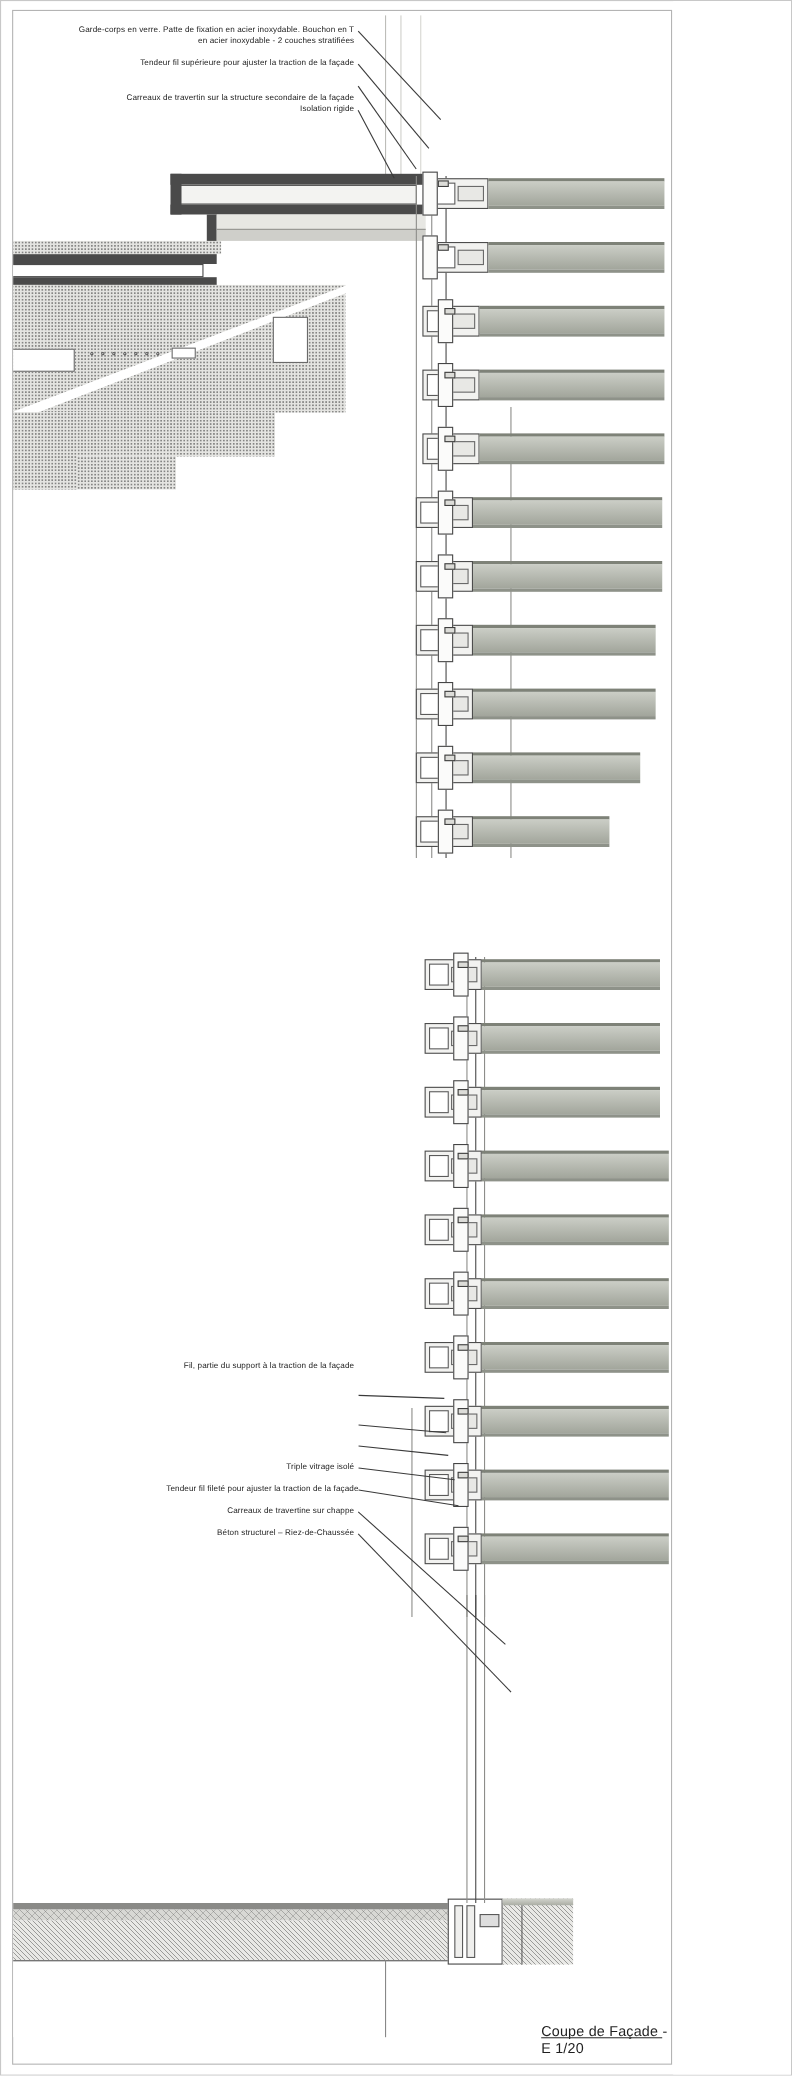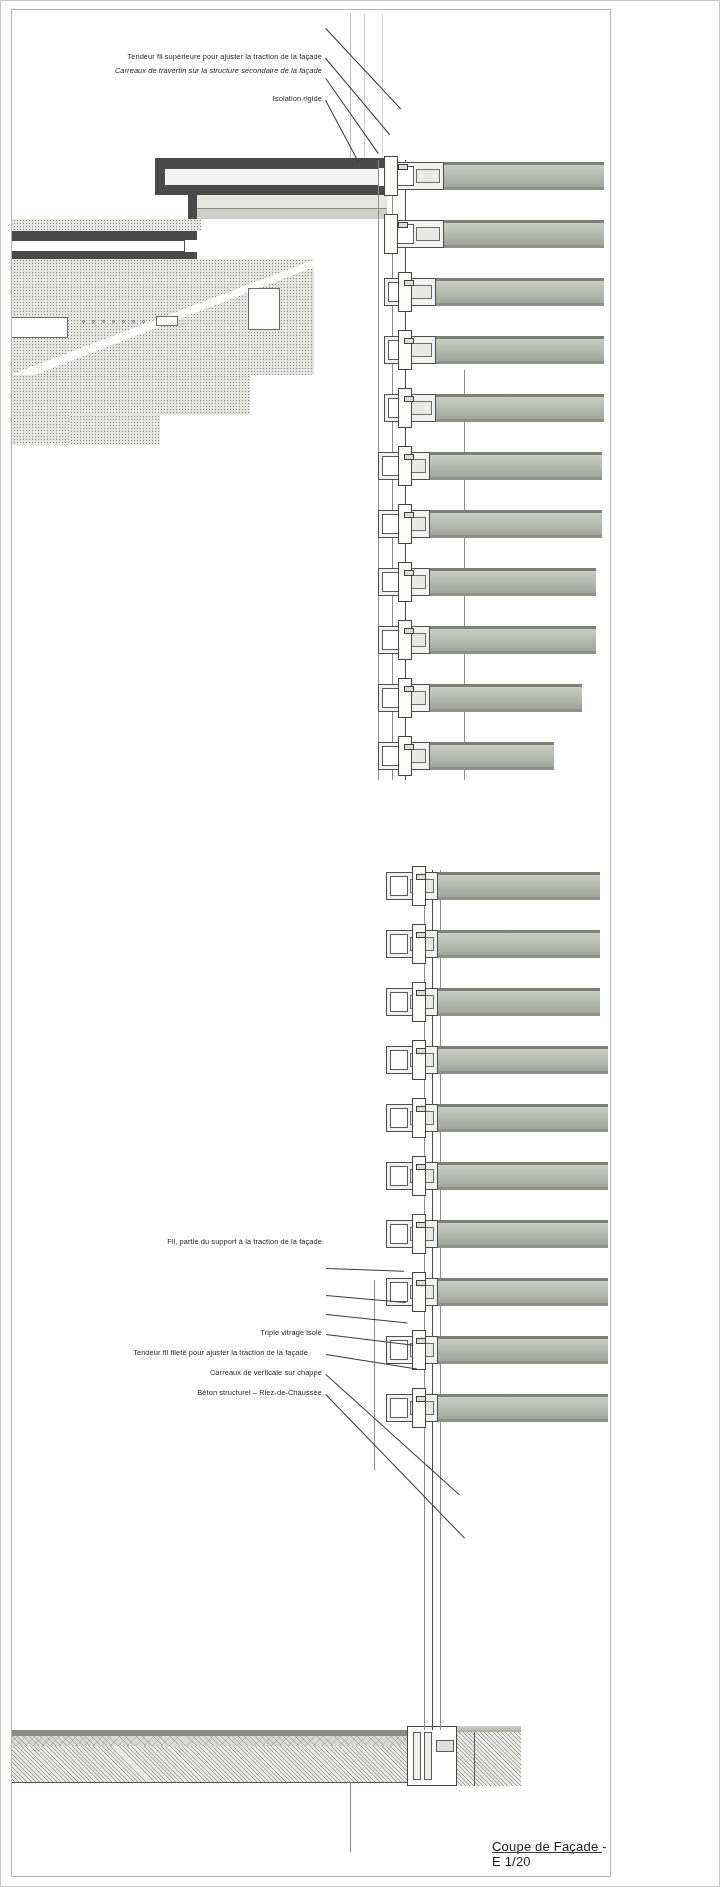--- a/index.html
+++ b/index.html
@@ -461,45 +461,47 @@
     <div class="shape" style="left:424px;top:1730px;width:18px;height:12px;border:0.7px solid #5a5a5a;background:#dedede;"></div>
 
     <div class="shape hatch-dense" style="left:445px;top:1716px;width:64px;height:60px;"></div>
     <div class="shape stone" style="left:445px;top:1716px;width:64px;height:6px;"></div>
     <div class="shape" style="left:462px;top:1722px;width:0;height:54px;border-left:0.7px solid #5c5c5c;"></div>
 
     <div class="cable-dark" style="left:420px;top:1440px;height:280px;"></div>
     <div class="cable" style="left:412px;top:1440px;height:280px;"></div>
     <div class="cable" style="left:428px;top:1440px;height:280px;"></div>
 
+    <div class="label" style="left:10px;top:12px;width:300px;">Garde-corps en verre. Patte de fixation en acier inoxydable.  Bouchon en T
+en acier inoxydable - 2 couches stratifiées</div>
     <div class="leader" style="left:314px;top:18px;width:110px;transform:rotate(47deg);"></div>
 
     <div class="label" style="left:50px;top:42px;width:260px;">Tendeur fil supérieure pour ajuster la traction de la façade</div>
     <div class="leader" style="left:314px;top:48px;width:100px;transform:rotate(50deg);"></div>
 
-    <div class="label" style="left:40px;top:56px;width:270px;font-style:italic;">Carreaux de travertin sur la structure secondaire de la façade</div>
+    <div class="label" style="left:40px;top:74px;width:270px;">Carreaux de travertin sur la structure secondaire de la façade</div>
     <div class="leader" style="left:314px;top:68px;width:92px;transform:rotate(55deg);"></div>
 
     <div class="label" style="left:120px;top:84px;width:190px;">Isolation rigide</div>
     <div class="leader" style="left:314px;top:90px;width:70px;transform:rotate(62deg);"></div>
 
     <div class="leader" style="left:314px;top:1258px;width:78px;transform:rotate(2deg);"></div>
 
     <div class="leader" style="left:314px;top:1285px;width:80px;transform:rotate(5deg);"></div>
 
     <div class="label" style="left:60px;top:1227px;width:250px;">Fil, partie du support à la traction de la façade</div>
     <div class="leader" style="left:314px;top:1304px;width:82px;transform:rotate(6deg);"></div>
 
     <div class="label" style="left:110px;top:1318px;width:200px;">Triple vitrage isolé</div>
     <div class="leader" style="left:314px;top:1324px;width:88px;transform:rotate(7deg);"></div>
 
-    <div class="label" style="left:36px;top:1338px;width:260px;">Tendeur fil fileté pour ajuster la traction de la façade</div>
+    <div class="label" style="left:54px;top:1338px;width:260px;">Tendeur fil fileté pour ajuster la traction de la façade</div>
     <div class="leader" style="left:314px;top:1344px;width:92px;transform:rotate(9deg);"></div>
 
-    <div class="label" style="left:90px;top:1358px;width:220px;">Carreaux de verticale sur chappe</div>
+    <div class="label" style="left:90px;top:1358px;width:220px;">Carreaux de travertine sur chappe</div>
     <div class="leader" style="left:314px;top:1364px;width:180px;transform:rotate(42deg);"></div>
 
     <div class="label" style="left:100px;top:1378px;width:210px;">Béton structurel – Riez-de-Chaussée</div>
     <div class="leader" style="left:314px;top:1384px;width:200px;transform:rotate(46deg);"></div>
 
     <div class="title" style="left:480px;top:1829px;">Coupe de Façade - E 1/20</div>
     <div class="title-underline" style="left:480px;top:1842px;width:110px;"></div>
 
   </div>
 

